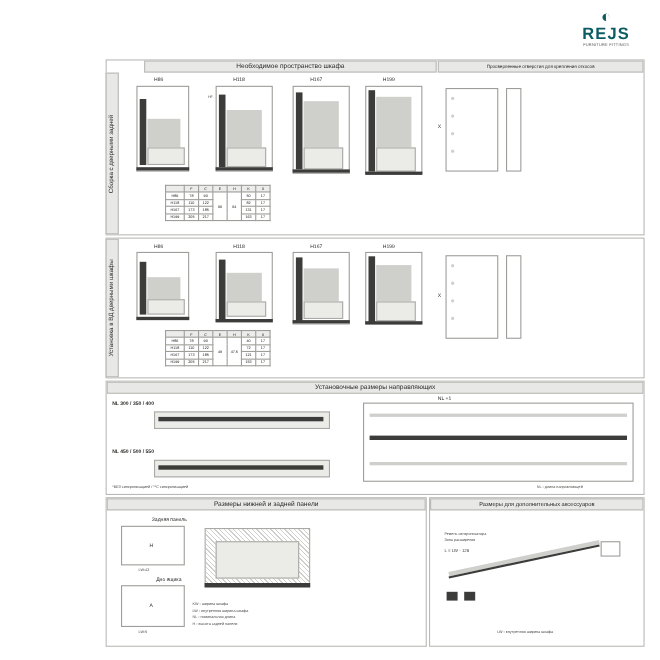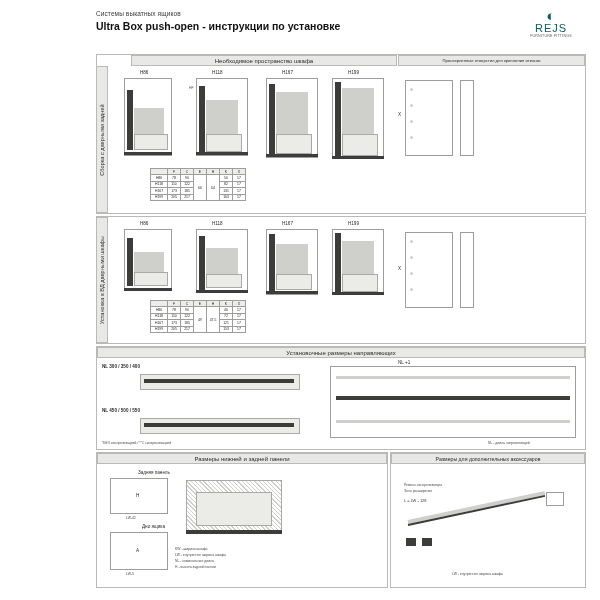--- a/index.html
+++ b/index.html
@@ -13,21 +13,21 @@
   }
   .page{position:absolute;inset:0;}
 
   
   .header{position:absolute;left:96px;top:10px;}
   .header .sub{font-size:6.5px;color:#3a3a38;letter-spacing:.1px;}
   .header .title{font-size:10.5px;font-weight:bold;margin-top:3px;color:#111;}
 
   .logo{position:absolute;right:14px;top:9px;text-align:center;width:70px;}
   .logo .mark{font-size:15px;color:#0d5c63;line-height:13px;font-weight:bold;}
-  .logo .word{font-size:11px;font-weight:normal;letter-spacing:1px;color:#0d5c63;}
+  .logo .word{font-size:15px;font-weight:bold;letter-spacing:1px;color:#0d5c63;}
   .logo .tag{font-size:3.6px;color:#5a5a58;letter-spacing:.2px;}
 
   
   .frame{position:absolute;border:1px solid #b9b9b6;background:#fff;box-sizing:border-box;}
   .band{
     position:absolute;background:#e8e8e6;border:1px solid #b9b9b6;
     box-sizing:border-box;font-size:6px;color:#2a2a28;
     display:flex;align-items:center;justify-content:center;text-align:center;
   }
   .vband{
@@ -73,24 +73,20 @@
   }
   .wm .ico i{position:absolute;background:rgba(205,120,45,.5);display:block;}
 
   .bottomline{position:absolute;left:0;right:0;bottom:0;height:10px;background:#fff;}
 </style>
 </head>
 <body>
 
 <div class="page">
 
-  <div class="header">
-    <div class="sub">Системы выкатных ящиков</div>
-    <div class="title">Ultra Box push-open - инструкции по установке</div>
-  </div>
 
   <div class="logo">
     <div class="mark">◐</div>
     <div class="word">REJS</div>
     <div class="tag">FURNITURE FITTINGS</div>
   </div>
 
   <div class="frame" style="left:96px;top:54px;width:490px;height:160px;"></div>
   <div class="band" style="left:131px;top:55px;width:266px;height:11px;">Необходимое пространство шкафа</div>
   <div class="band" style="left:398px;top:55px;width:187px;height:11px;font-size:4.2px;">Просверленные отверстия для крепления откосов</div>

